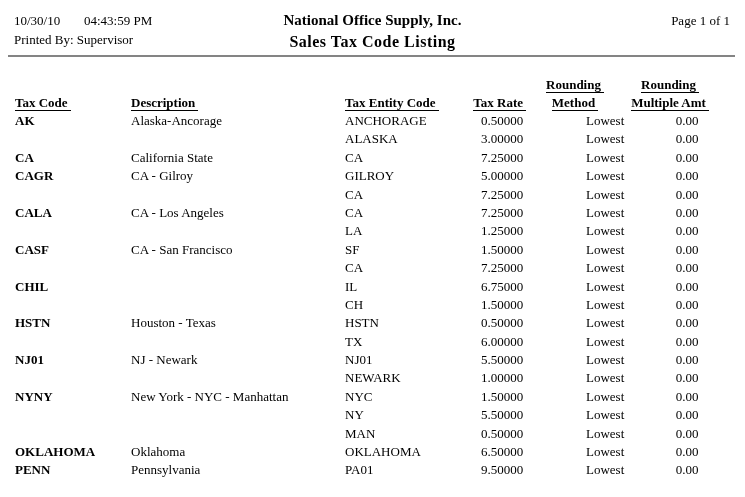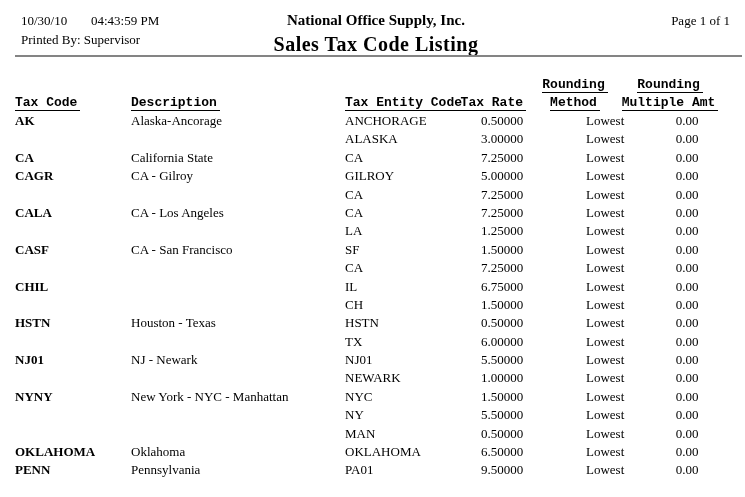--- a/index.html
+++ b/index.html
@@ -1,31 +1,31 @@
 <!DOCTYPE html>
 <html><head>
 <meta charset="utf-8">
 <style>
   html,body { margin:0; padding:0; background:#fff; }
   .page {
     position:relative; width:745px; height:497px; background:#ffffff;
     font-family:"Liberation Serif","DejaVu Serif",serif; font-size:13px; color:#000;
     overflow:hidden;
   }
-  .abs { position:absolute; white-space:nowrap;margin-left:7px; }
+  .abs { position:absolute; white-space:nowrap; }
   
   .date      { left:14px;  top:13px; }
   .time      { left:84px;  top:13px; }
   .company   { left:0; right:0; top:12px; text-align:center; font-weight:bold; font-size:15px; }
   .pageinfo  { right:15px; top:13px; text-align:right; }
   .printedby { left:14px;  top:32px; }
-  .rtitle    { left:0; right:0; top:33px; text-align:center; font-weight:bold; font-size:20px; letter-spacing:0.5px; }
+  .rtitle    { left:0; right:0; top:33px; text-align:center; font-weight:bold; font-size:16px; letter-spacing:0.5px; }
   .rule      { left:8px; top:55px; width:727px; height:2px; background:#848484; }
   
-  .th { position:absolute; font-weight:bold;font-family:Liberation Mono, monospace; }
+  .th { position:absolute; font-weight:bold; }
   .hline { height:18.3px; line-height:18.3px; }
   .u { display:inline-block; line-height:15px; border-bottom:1px solid #000; padding-right:3px; }
   .th-code     { left:15px;  top:94px; }
   .th-desc     { left:131px; top:94px; }
   .th-entity   { left:345px; top:94px; }
   .th-rate     { right:219px; top:94px; text-align:right; }
   .th-method   { left:534px; width:82px;  top:76px; text-align:center; }
   .th-multiple { left:608px; width:124px; top:76px; text-align:center; }
   
   .rows { position:absolute; left:0; top:112px; width:745px; }

